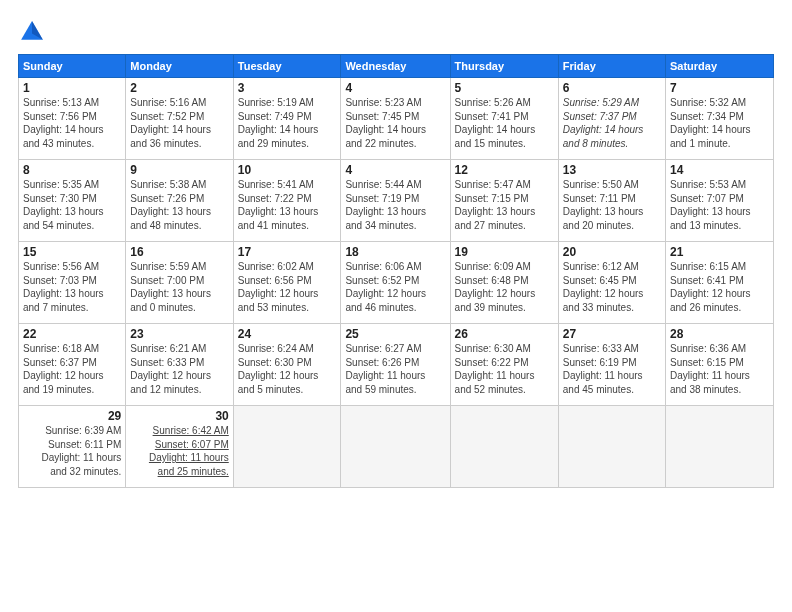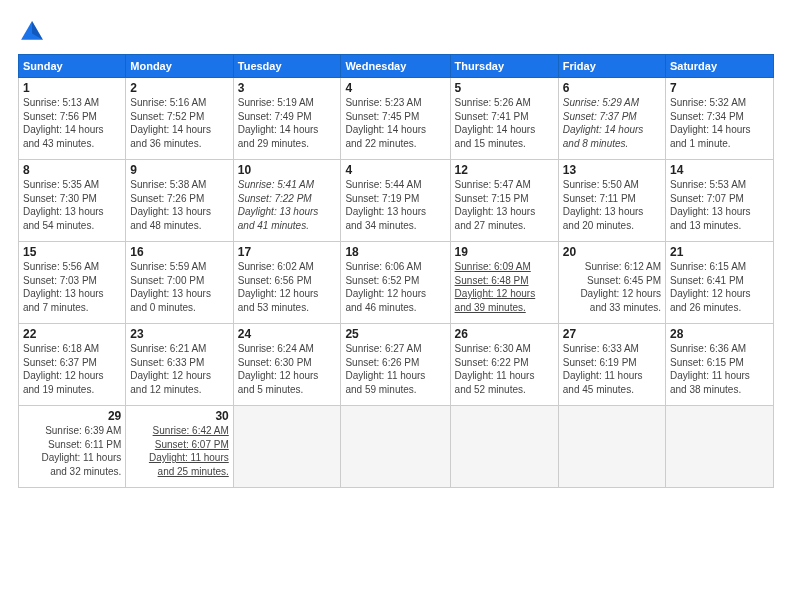--- a/index.html
+++ b/index.html
@@ -190,21 +190,21 @@
           </td>
           <td>
             <span class="day-number">9</span>
             <div class="day-info" style="white-space: pre-line;">Sunrise: 5:38 AM
 Sunset: 7:26 PM
 Daylight: 13 hours
 and 48 minutes.</div>
           </td>
           <td>
             <span class="day-number">10</span>
-            <div class="day-info" style="white-space: pre-line; font-style: italic;">Sunrise: 5:41 AM
+            <div class="day-info" style="white-space: pre-line;">Sunrise: 5:41 AM
 Sunset: 7:22 PM
 Daylight: 13 hours
 and 41 minutes.</div>
           </td>
           <td>
             <span class="day-number">4</span>
             <div class="day-info" style="white-space: pre-line;">Sunrise: 5:44 AM
 Sunset: 7:19 PM
 Daylight: 13 hours
 and 34 minutes.</div>
@@ -255,28 +255,28 @@
           </td>
           <td>
             <span class="day-number">18</span>
             <div class="day-info" style="white-space: pre-line;">Sunrise: 6:06 AM
 Sunset: 6:52 PM
 Daylight: 12 hours
 and 46 minutes.</div>
           </td>
           <td>
             <span class="day-number">19</span>
-            <div class="day-info" style="white-space: pre-line; text-decoration: underline;">Sunrise: 6:09 AM
+            <div class="day-info" style="white-space: pre-line;">Sunrise: 6:09 AM
 Sunset: 6:48 PM
 Daylight: 12 hours
 and 39 minutes.</div>
           </td>
           <td>
             <span class="day-number">20</span>
-            <div class="day-info" style="white-space: pre-line; text-align: right;">Sunrise: 6:12 AM
+            <div class="day-info" style="white-space: pre-line;">Sunrise: 6:12 AM
 Sunset: 6:45 PM
 Daylight: 12 hours
 and 33 minutes.</div>
           </td>
           <td>
             <span class="day-number">21</span>
             <div class="day-info" style="white-space: pre-line;">Sunrise: 6:15 AM
 Sunset: 6:41 PM
 Daylight: 12 hours
 and 26 minutes.</div>

